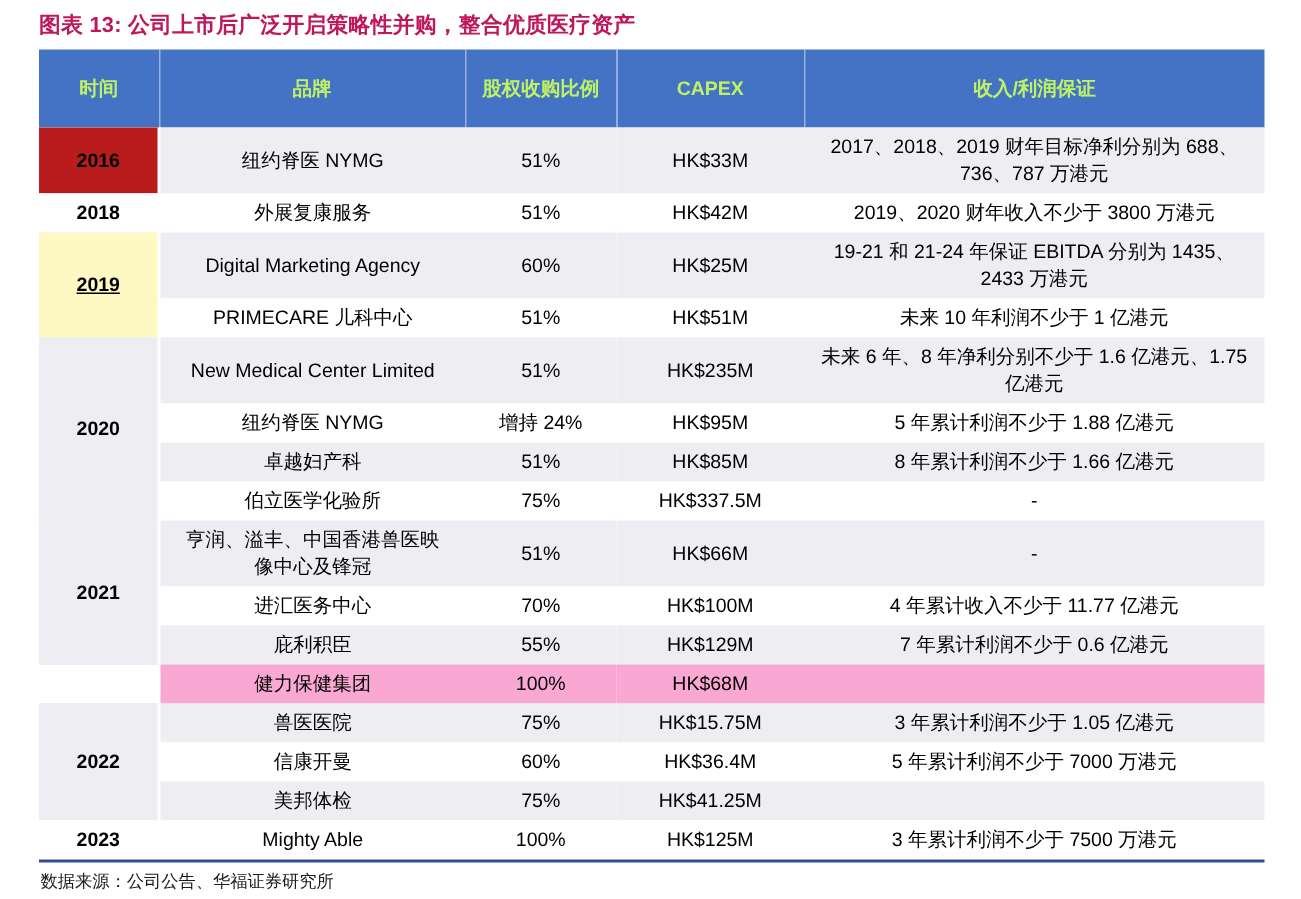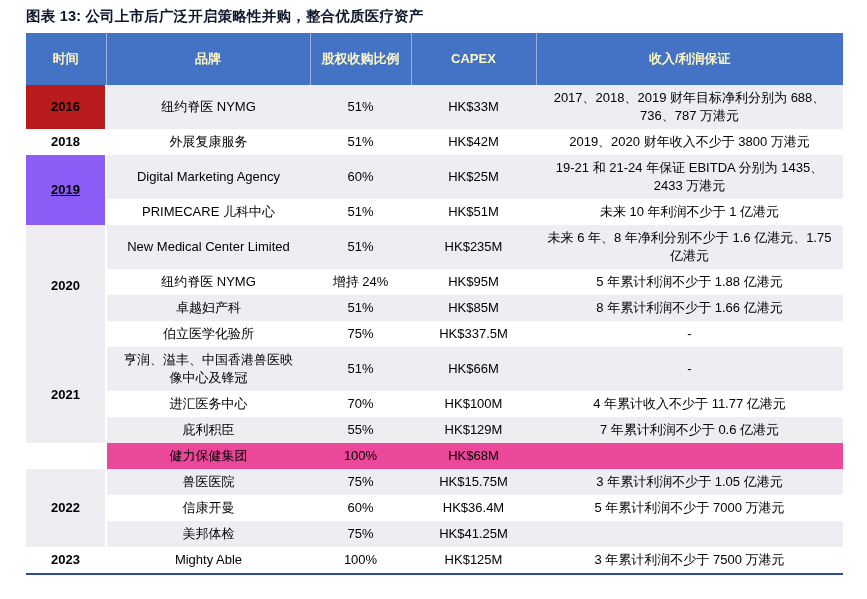--- a/index.html
+++ b/index.html
@@ -10,32 +10,32 @@
     box-sizing: border-box;
     overflow: hidden;
     background: #ffffff;
     font-family: "Liberation Sans", "DejaVu Sans", sans-serif;
     color: #000000;
   }
   .title {
     margin: 7px 0 0 26px;
     font-size: 14.5px;
     font-weight: bold;
-    color: #0f172a;
+    color: #be185d;
     letter-spacing: 0.2px;
   }
   table.acq {
     border-collapse: collapse;
     table-layout: fixed;
     width: 817px;
     margin: 7px 0 0 26px;
   }
   table.acq th {
     background: #4472C4;
-    color: #fef9c3;
+    color: #bef264;
     font-size: 13px;
     font-weight: bold;
     text-align: center;
     vertical-align: middle;
     height: 44px;
     padding: 4px 10px;
     line-height: 20px;
     border-right: 1px solid rgba(255,255,255,0.45);
   }
   table.acq th:last-child { border-right: none; }
@@ -95,21 +95,21 @@
           <td class="guarantee">2017、2018、2019 财年目标净利分别为 688、736、787 万港元</td>
         </tr>
         <tr style="background: rgb(255, 255, 255);">
           <td class="year" rowspan="1" style="background: rgb(255, 255, 255);">2018</td>
           <td class="brand">外展复康服务</td>
           <td class="ratio">51%</td>
           <td class="capex">HK$42M</td>
           <td class="guarantee">2019、2020 财年收入不少于 3800 万港元</td>
         </tr>
         <tr style="background: rgb(238, 237, 242);">
-          <td class="year" rowspan="2" style="background: #8b5cf6; text-decoration: underline;">2019</td>
+          <td class="year" rowspan="2" style="background: #fef9c3; text-decoration: underline;">2019</td>
           <td class="brand">Digital Marketing Agency</td>
           <td class="ratio">60%</td>
           <td class="capex">HK$25M</td>
           <td class="guarantee">19-21 和 21-24 年保证 EBITDA 分别为 1435、2433 万港元</td>
         </tr>
         <tr style="background: rgb(255, 255, 255);">
           <td class="brand">PRIMECARE 儿科中心</td>
           <td class="ratio">51%</td>
           <td class="capex">HK$51M</td>
           <td class="guarantee">未来 10 年利润不少于 1 亿港元</td>
@@ -151,21 +151,21 @@
           <td class="ratio">70%</td>
           <td class="capex">HK$100M</td>
           <td class="guarantee">4 年累计收入不少于 11.77 亿港元</td>
         </tr>
         <tr style="background: rgb(238, 237, 242);">
           <td class="brand">庇利积臣</td>
           <td class="ratio">55%</td>
           <td class="capex">HK$129M</td>
           <td class="guarantee">7 年累计利润不少于 0.6 亿港元</td>
         </tr>
-        <tr style="background: #ec4899; margin-top: 24px;">
+        <tr style="background: #f9a8d4; margin-top: 24px;">
           <td class="year" rowspan="1" style="background: rgb(255, 255, 255);"></td>
           <td class="brand">健力保健集团</td>
           <td class="ratio">100%</td>
           <td class="capex">HK$68M</td>
           <td class="guarantee"></td>
         </tr>
         <tr style="background: rgb(238, 237, 242);">
           <td class="year" rowspan="3" style="background: rgb(238, 237, 242);">2022</td>
           <td class="brand">兽医医院</td>
           <td class="ratio">75%</td>
@@ -189,14 +189,15 @@
           <td class="brand">Mighty Able</td>
           <td class="ratio">100%</td>
           <td class="capex">HK$125M</td>
           <td class="guarantee">3 年累计利润不少于 7500 万港元</td>
         </tr>
       </tbody>
   </table>
 
   <div class="bottom-rule"></div>
 
+  <div class="source">数据来源：公司公告、华福证券研究所</div>
 
 </div>
 
 </body></html>

